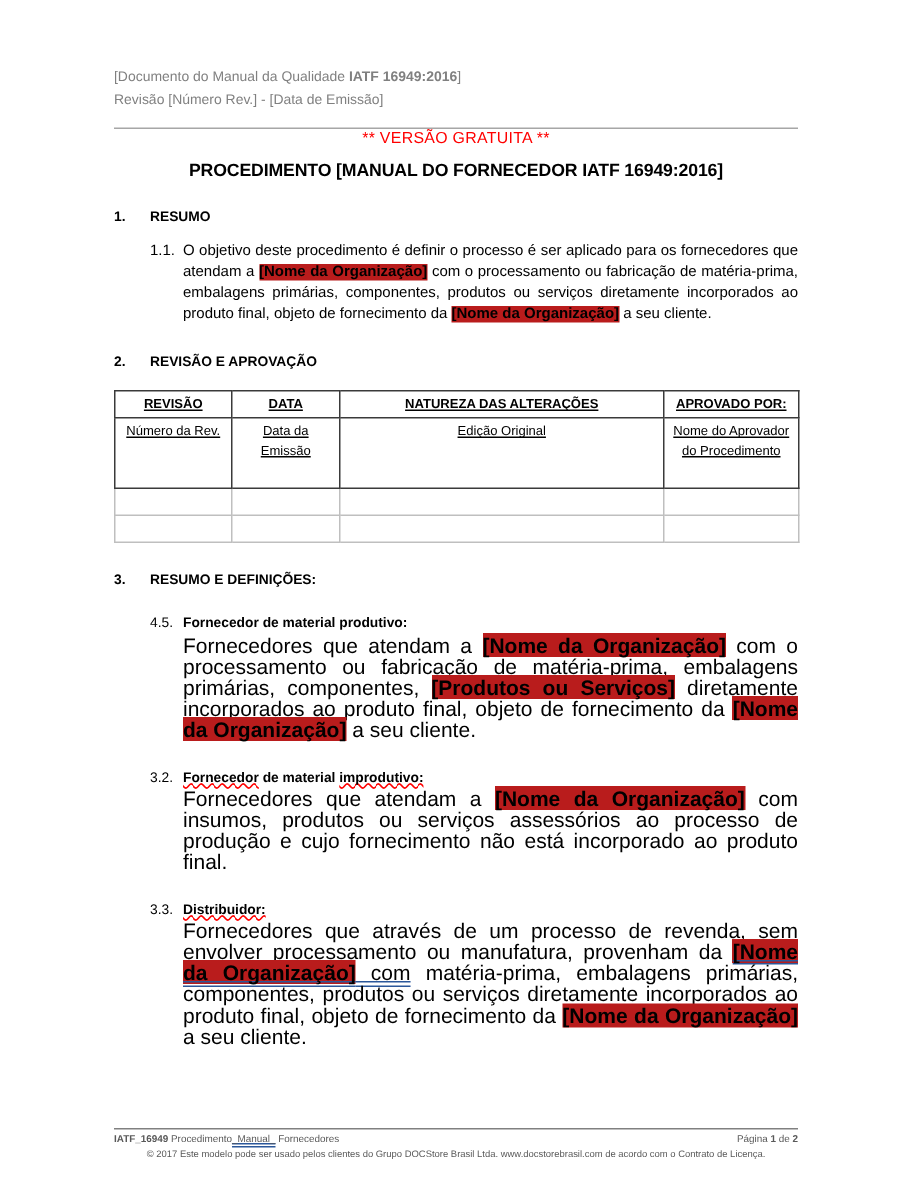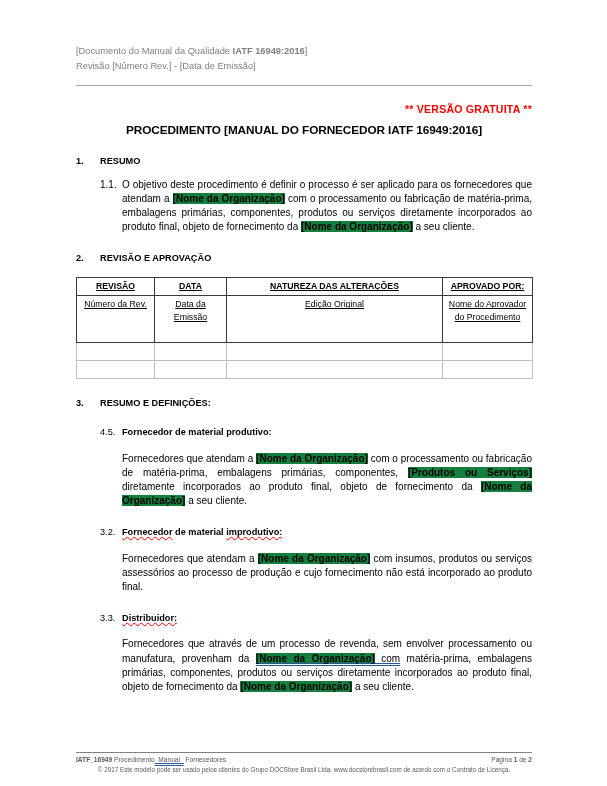--- a/index.html
+++ b/index.html
@@ -37,25 +37,24 @@
   }
   .doc-header .b { font-weight: bold; margin-top: 44px; }
   .header-rule {
     margin-top: 10px;
     border-top: 1px solid #a6a6a6;
     width: 456px;
   }
 
   
   .free-version {
-    text-align: right;
+    text-align: center;
     color: #FF0000;
-    font-weight: bold;
+    font-weight: normal;
     font-size: 10.6px;
-    margin-top: 17px;
     letter-spacing: .2px;
   }
   .main-title {
     text-align: center;
     color: #000000;
     font-weight: bold;
     font-size: 11.8px;
     margin-top: 8px;
     letter-spacing: -.1px;
   }
@@ -92,30 +91,29 @@
     font-size: 9.2px;
     line-height: 14.2px;
     font-weight: bold;
   }
   .lvl2-head .num {
     position: absolute;
     left: 24px; top: 0;
     font-weight: normal;
   }
   .lvl2-body {
-    margin-top: 12px;
     padding-left: 46px;
-    font-size: 10px;
+    font-size: 14px;
     line-height: 14.2px;
     text-align: justify;
   }
 
   
   .hl {
-    background: #15803d;
+    background: #b91c1c;
     font-weight: bold;
   }
   .spell {
     text-decoration: underline wavy #FF0000;
     text-decoration-skip-ink: none;
     text-underline-offset: 1px;
   }
   .grammar {
     text-decoration: underline double #2B579A;
     text-decoration-skip-ink: none;

